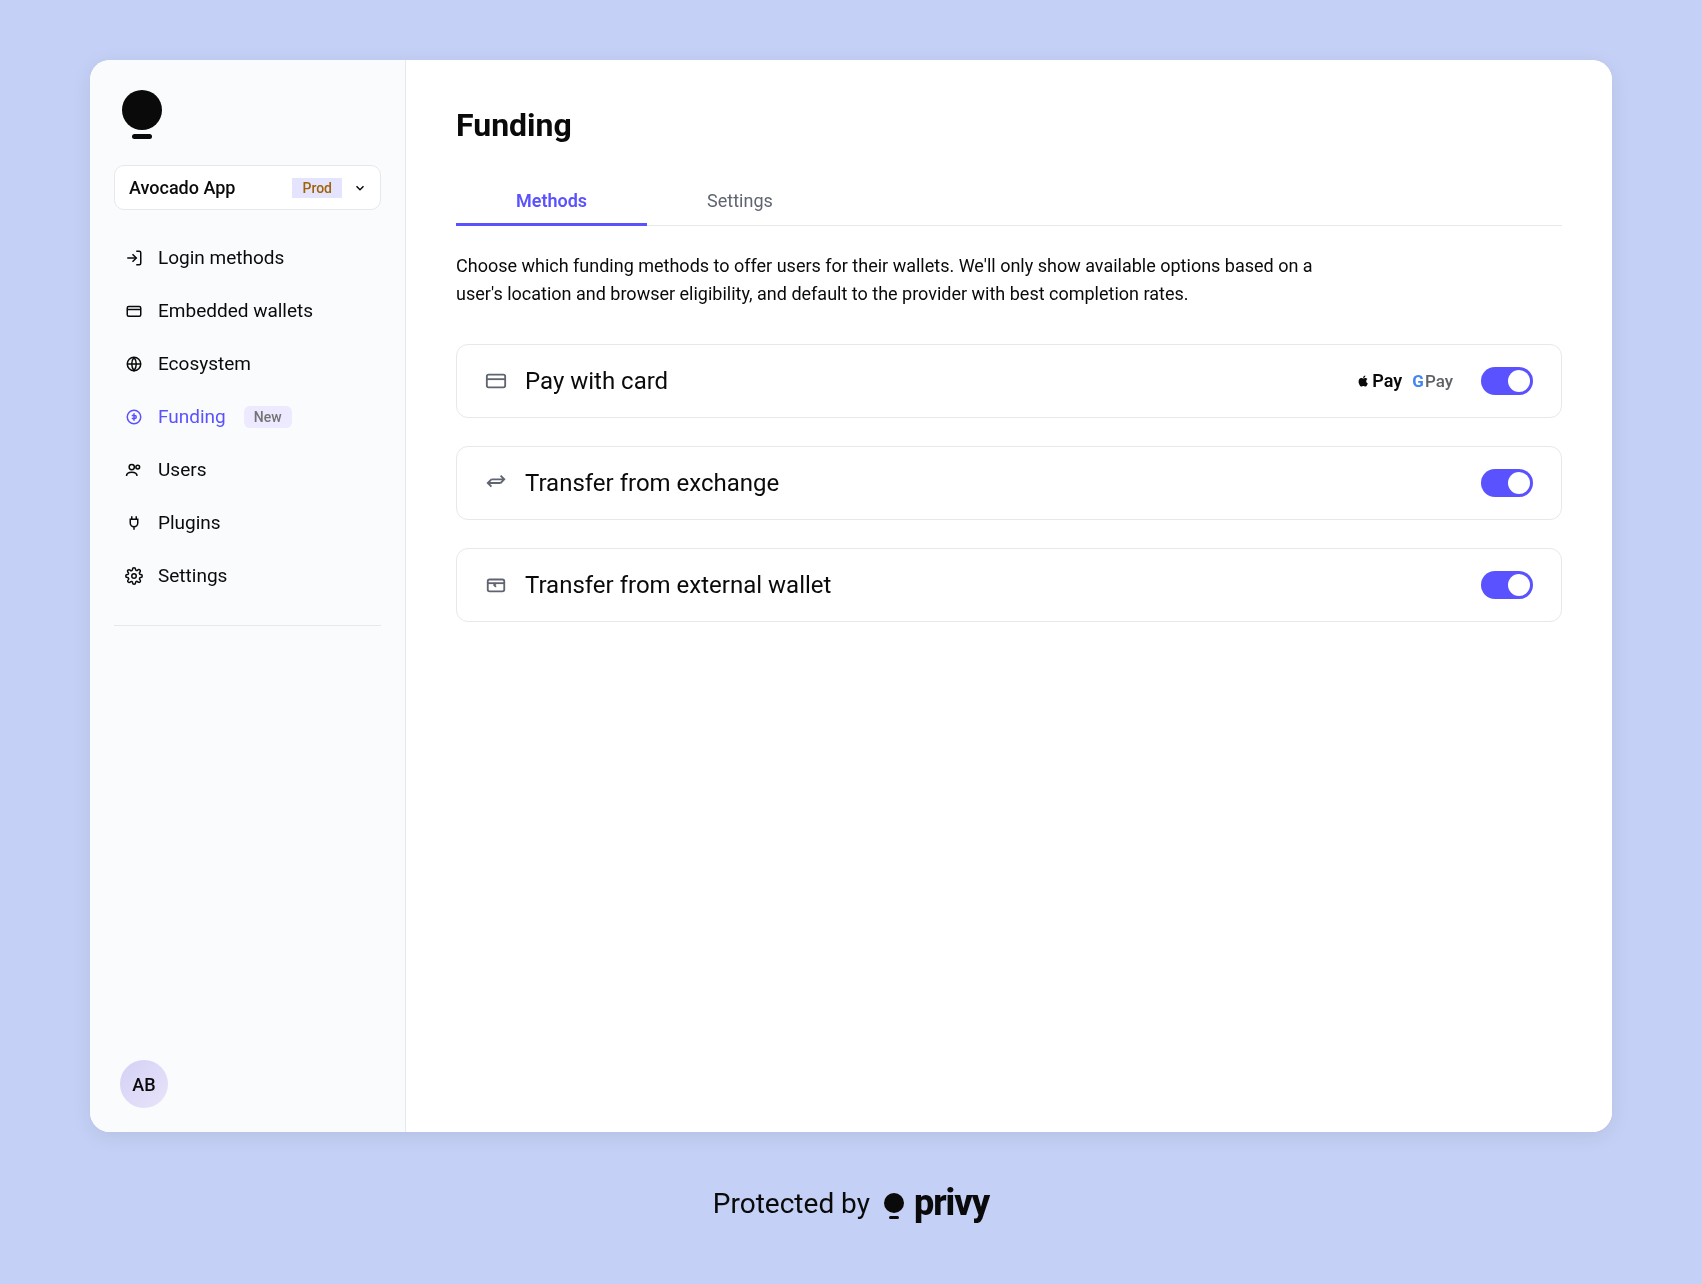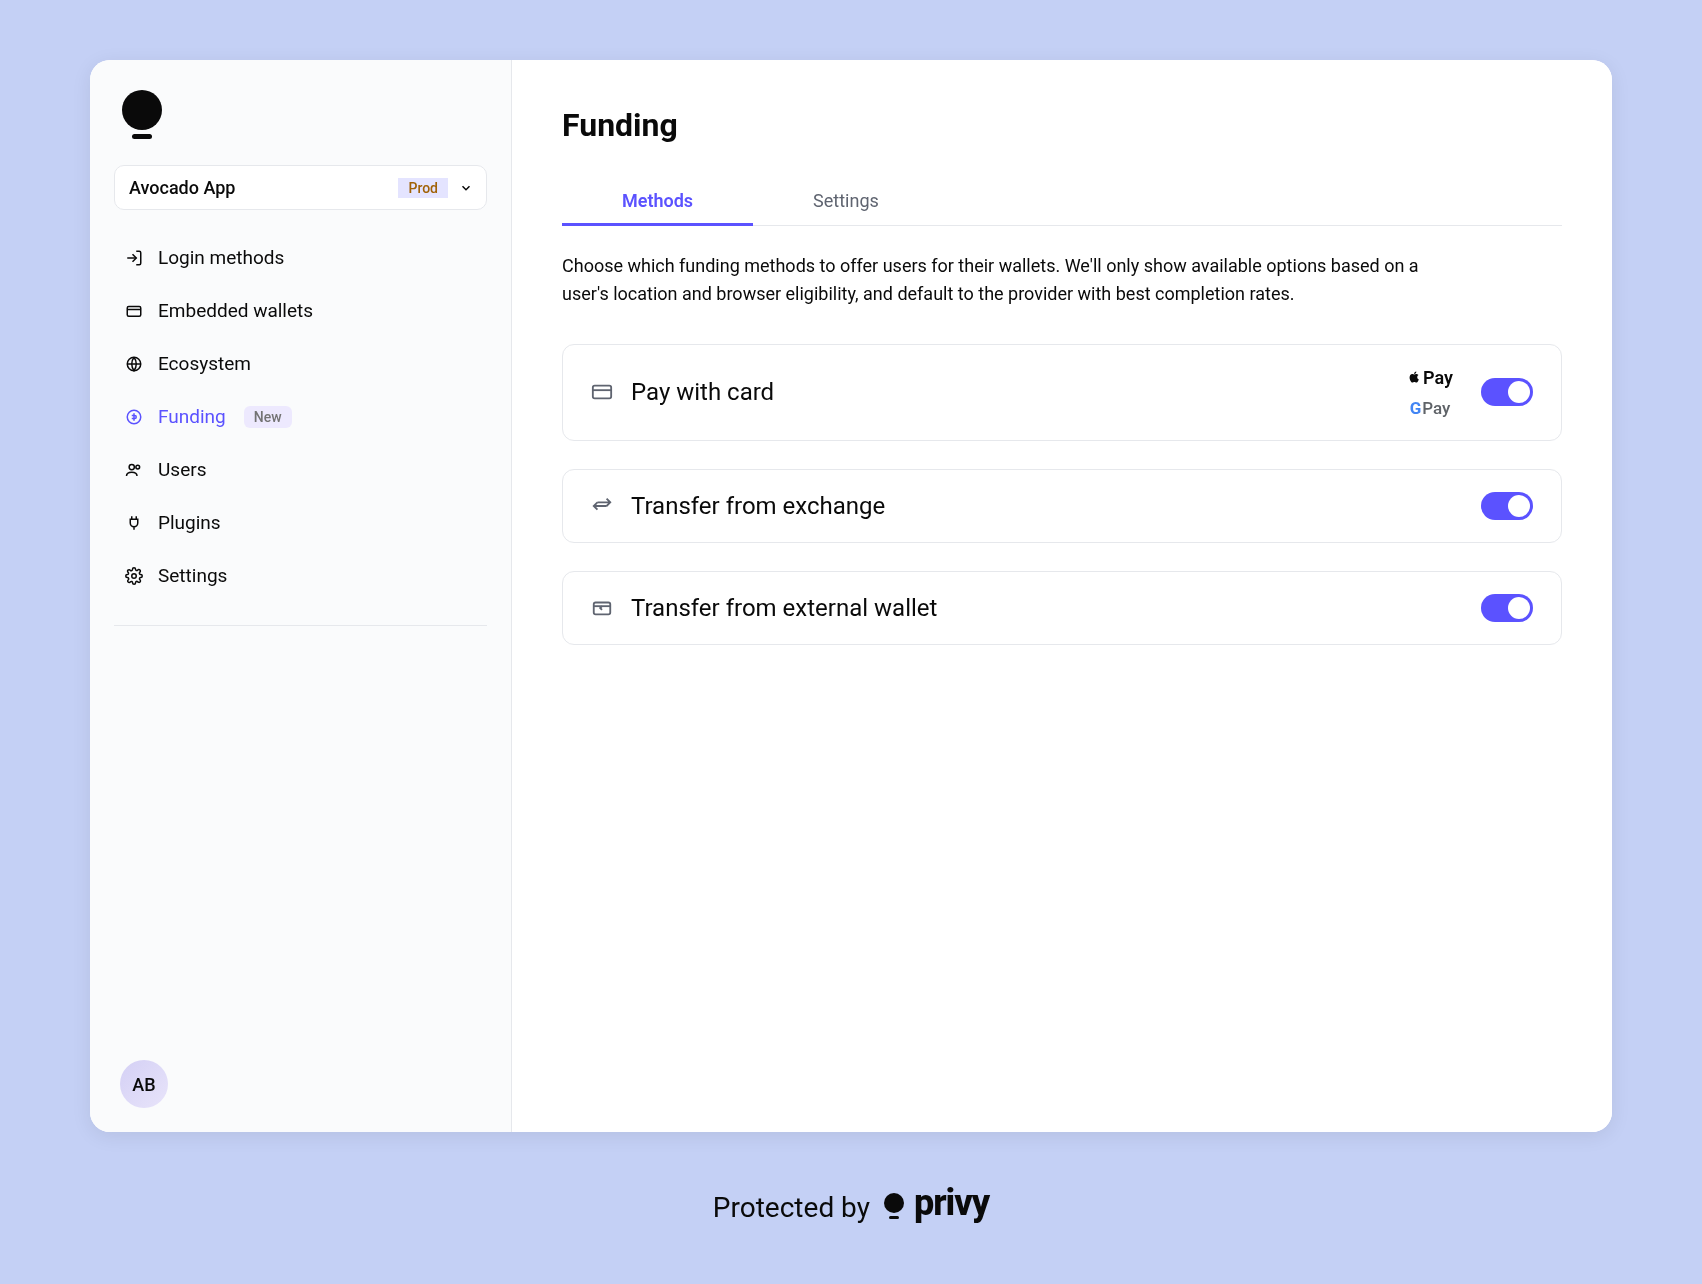--- a/index.html
+++ b/index.html
@@ -19,21 +19,21 @@
     }
     .app-window {
       background: #fff;
       border-radius: 20px;
       flex: 1;
       display: flex;
       overflow: hidden;
       box-shadow: 0 4px 20px rgba(0,0,0,0.08);
     }
     .sidebar {
-      width: 422px;
+      width: 316px;
       background: #fafbfc;
       border-right: 1px solid #e6e8ec;
       display: flex;
       flex-direction: column;
       padding: 30px 24px 24px 24px;
     }
     .logo {
       margin-bottom: 26px;
       margin-left: 8px;
     }
@@ -208,21 +208,20 @@
     .method-right {
       display: flex;
       align-items: center;
       gap: 14px;
     }
     .pay-logos {
       display: flex;
       align-items: center;
       gap: 10px;
       margin-right: 14px;
-      flex-direction: column;
     }
     .apple-pay {
       font-size: 18px;
       font-weight: 600;
       color: #0a0a0a;
       display: flex;
       align-items: center;
       gap: 2px;
     }
     .gpay {
@@ -247,21 +246,21 @@
       position: absolute;
       width: 22px;
       height: 22px;
       background: #fff;
       border-radius: 50%;
       top: 3px;
       right: 3px;
     }
     .footer {
       display: flex;
-      align-items: flex-end;
+      align-items: center;
       justify-content: center;
       gap: 14px;
       padding-top: 50px;
       font-size: 28px;
       color: #0a0a0a;
     }
     .footer-logo {
       display: flex;
       align-items: center;
       gap: 10px;

